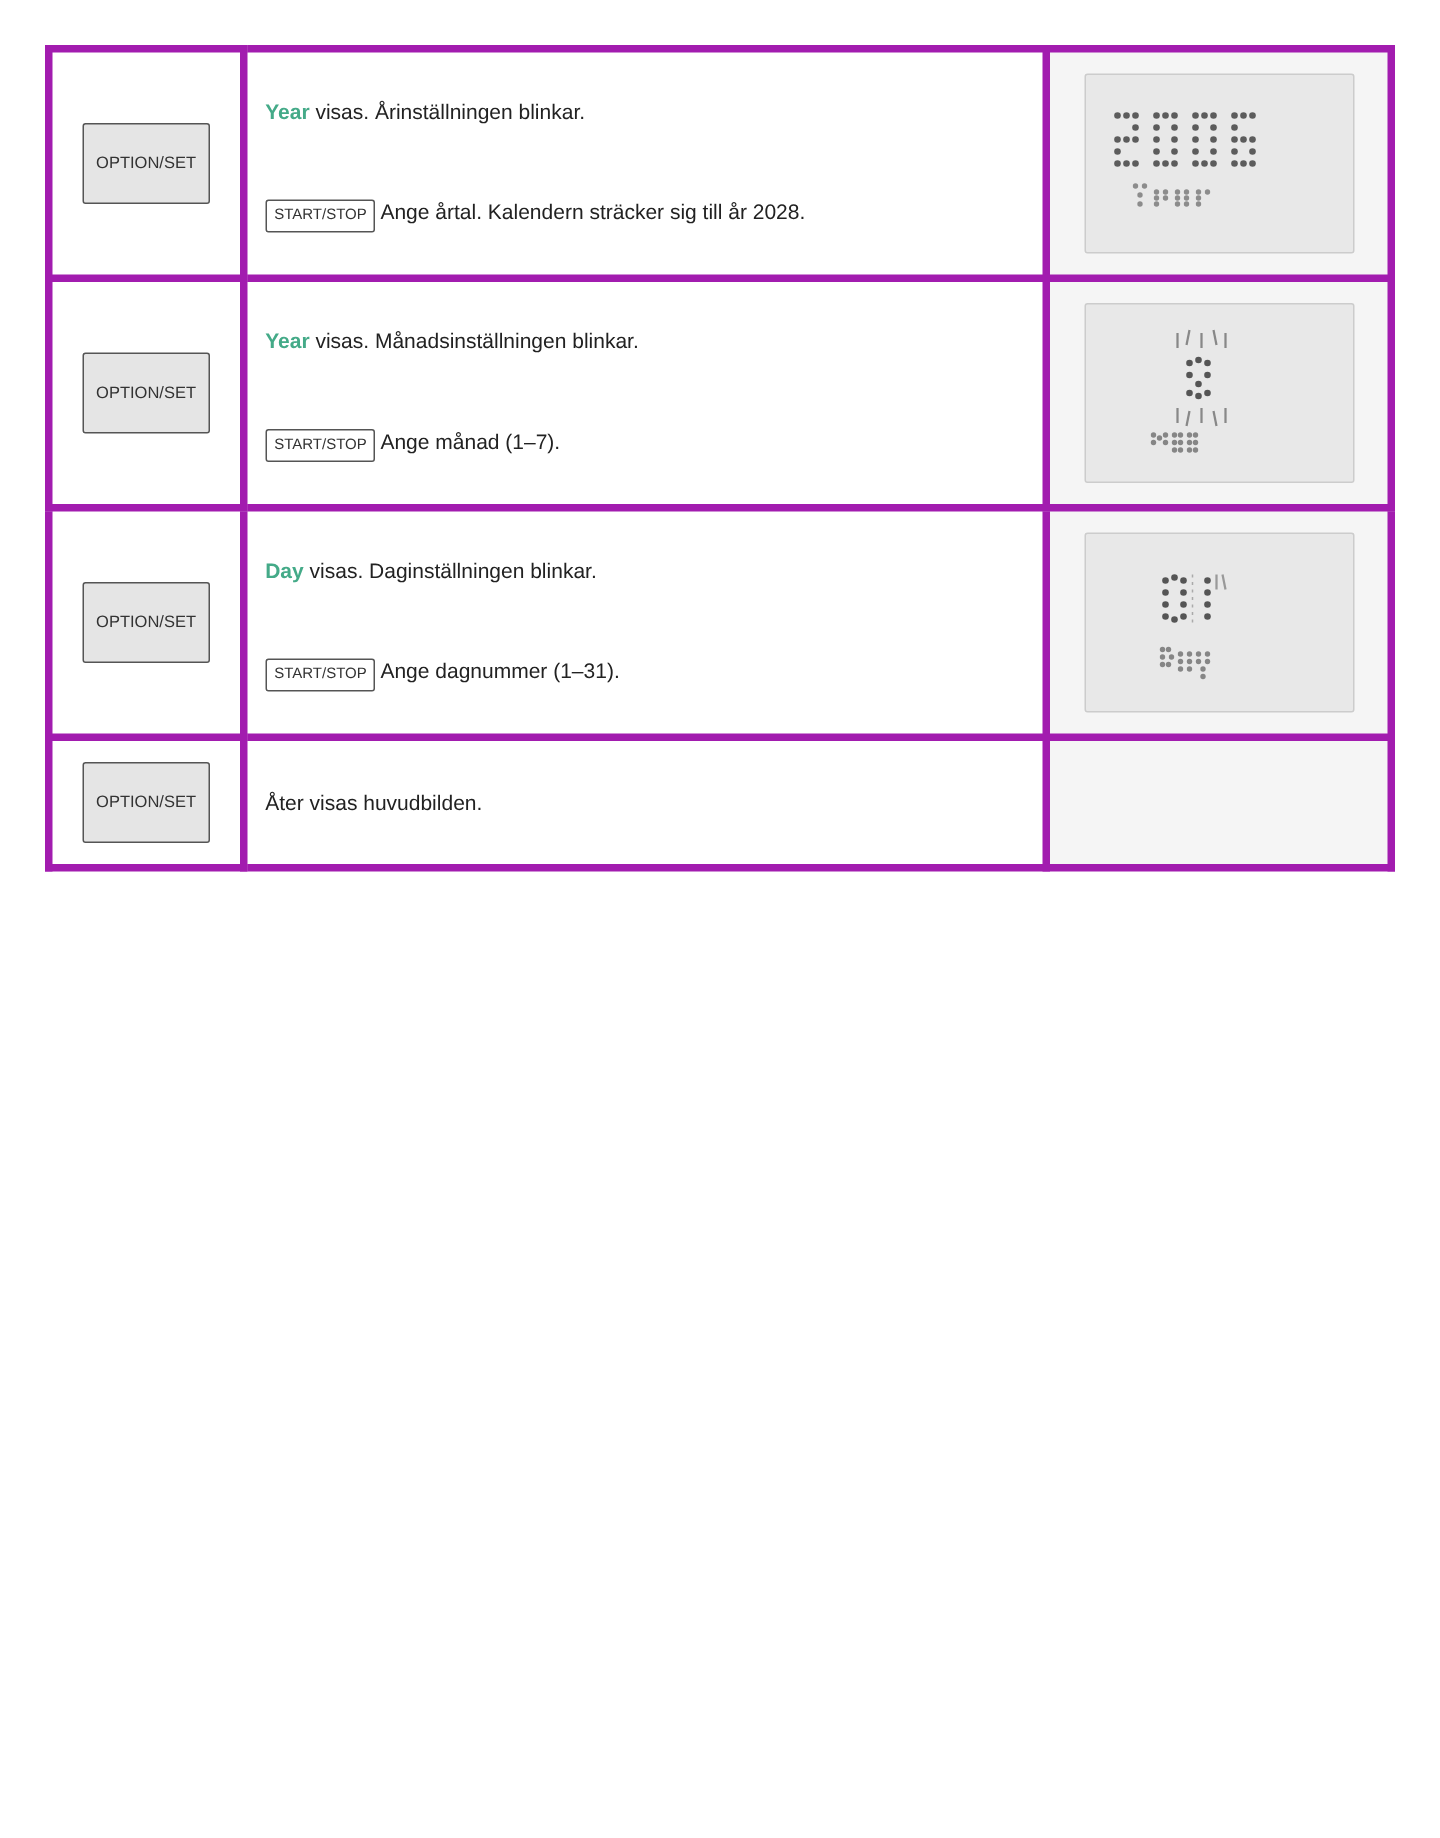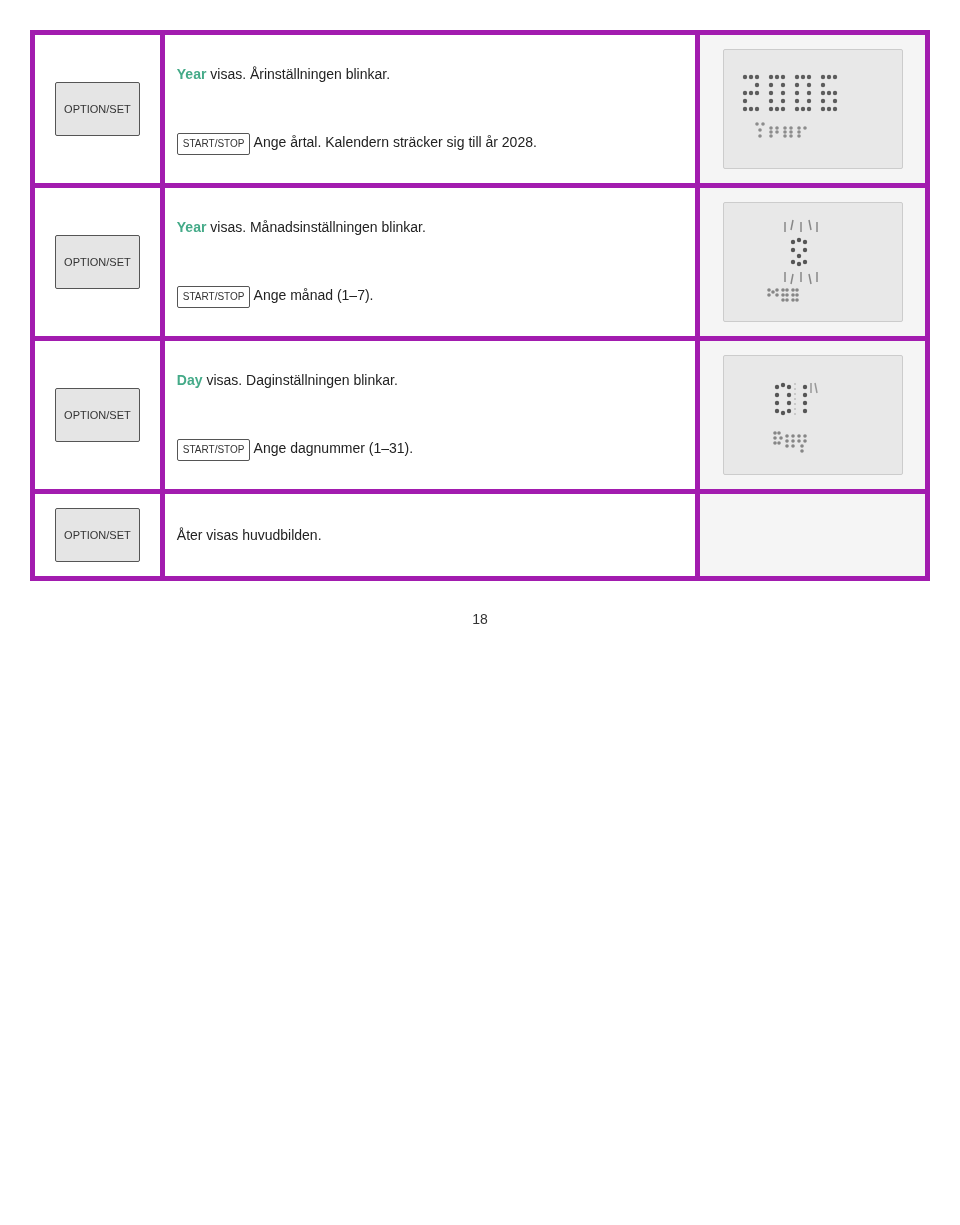--- a/index.html
+++ b/index.html
@@ -354,14 +354,13 @@
           <span class="desc-text">Åter visas huvudbilden.</span>
         </td>
         <td class="col-display">
           
         </td>
       </tr>
 
     </tbody>
   </table>
 
-  <div class="page-number">18</div>
 </div>
 
 </body></html>

